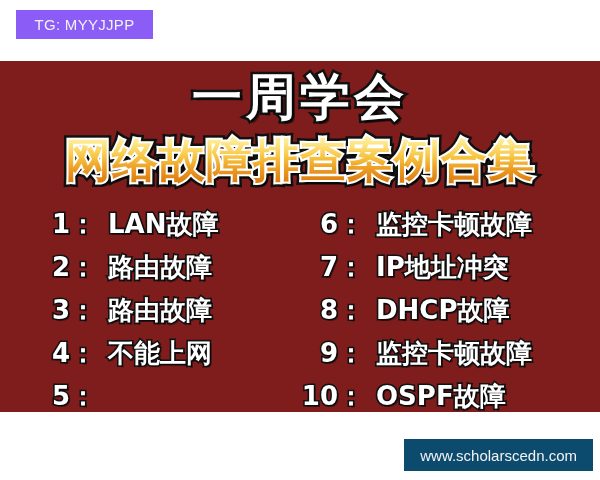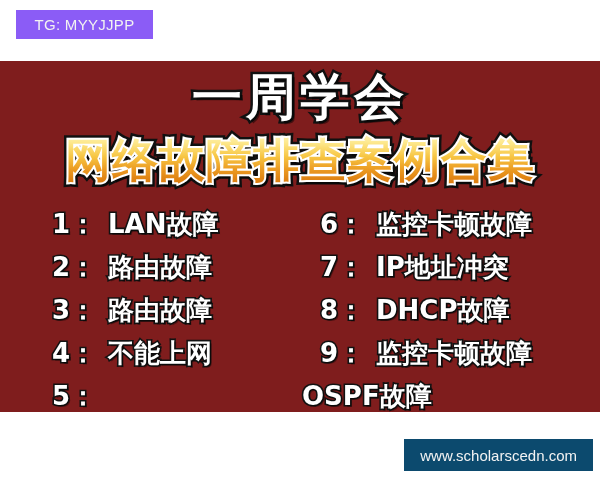--- a/index.html
+++ b/index.html
@@ -220,20 +220,21 @@
       </div>
       <div class="list-item">
         <span class="item-num">8：</span>
         <span class="item-label">DHCP故障</span>
       </div>
       <div class="list-item">
         <span class="item-num">9：</span>
         <span class="item-label">监控卡顿故障</span>
       </div>
       <div class="list-item">
+        <span class="item-num">10：</span>
         <span class="item-label">OSPF故障</span>
       </div>
     </div>
 
   </div>
 </div>
 
 <div id="watermark">
   <span class="wm-text">www.scholarscedn.com</span>
 </div>

